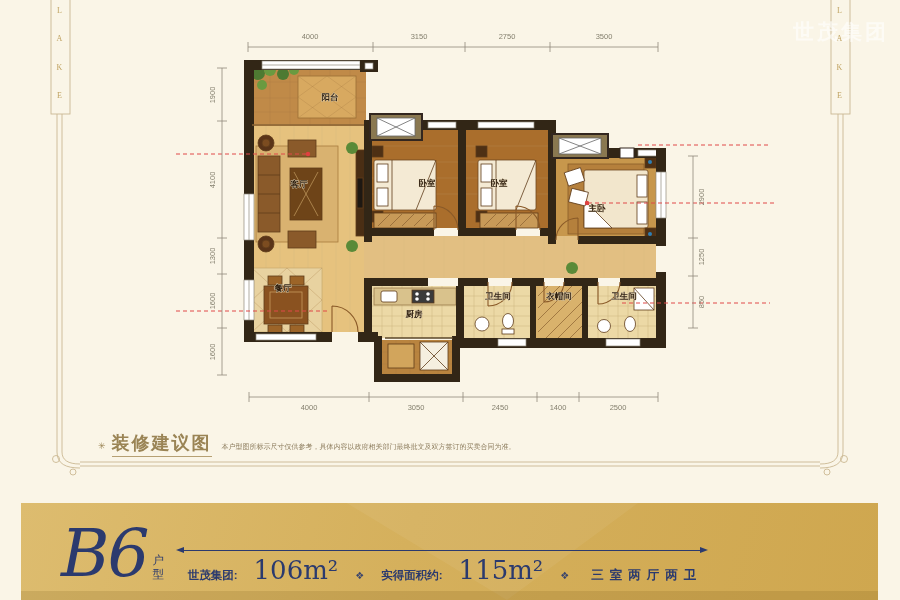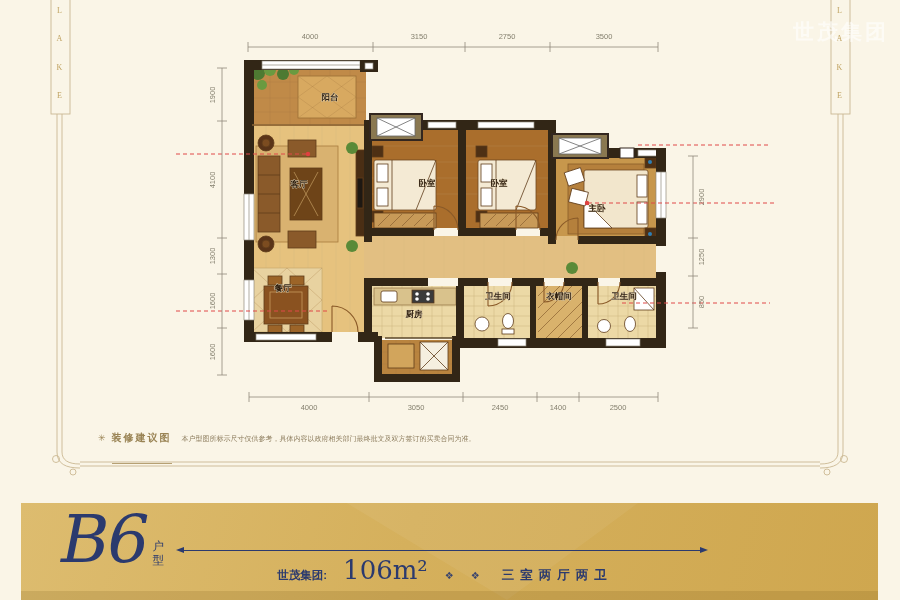--- a/index.html
+++ b/index.html
@@ -14,33 +14,33 @@
   .frameline{stroke:#cbb892;stroke-width:.9;fill:none;}
   .wall{fill:#322616;}
   .win{fill:#ffffff;stroke:#8f897b;stroke-width:.7;}
   .door{stroke:#8a5a28;stroke-width:1.1;fill:none;}
   .grid{stroke:#a87c44;stroke-width:.5;fill:none;opacity:.6;}
   .tile{stroke:#cdb67f;stroke-width:.5;fill:none;}
   .hatch{stroke:#8a6030;stroke-width:.7;fill:none;}
   
   #note{position:absolute;left:98px;top:431px;width:620px;display:flex;align-items:baseline;z-index:5;}
   #note .mark{color:#9a8455;font-size:9px;margin-right:6px;}
-  #note .title{color:#9a8455;font-size:10px;font-weight:bold;letter-spacing:2px;
-               border-bottom:1px solid #b6a073;padding-bottom:18px;}
+  #note .title{color:#9a8455;font-size:18px;font-weight:bold;letter-spacing:2px;
+               border-bottom:1px solid #b6a073;padding-bottom:1px;}
   #note .body{color:#8d7d5e;font-size:7px;margin-left:10px;}
   
   #watermark{position:absolute;left:793px;top:18px;width:110px;color:rgba(255,255,255,.6);
              font-size:21px;font-weight:bold;letter-spacing:3px;z-index:4;}
   
   #banner{position:absolute;left:21px;top:503px;width:857px;height:97px;
           background:linear-gradient(105deg,#ddbc6f 0%,#d5b05c 45%,#cfa74f 100%);z-index:6;}
   #banner::after{content:'';position:absolute;left:0;right:0;bottom:0;height:9px;background:rgba(110,78,18,.16);}
   #banner .facet{position:absolute;left:38%;top:0;width:34%;height:100%;
           background:rgba(255,255,255,.06);clip-path:polygon(0 0,100% 0,55% 100%);}
-  #unit-block{position:absolute;left:40px;top:2px;display:flex;align-items:flex-start;color:#2b3a6e;}
+  #unit-block{position:absolute;left:40px;top:16px;display:flex;align-items:flex-start;color:#2b3a6e;}
   #unit-code{font-family:"DejaVu Serif",serif;font-style:italic;font-size:66px;line-height:1.05;letter-spacing:-2px;}
   #unit-suffix{display:flex;flex-direction:column;font-size:11.5px;line-height:1.25;margin:34px 0 0 5px;color:#2b3a6e;}
   #b-line{position:absolute;left:163px;top:47px;width:516px;height:1px;background:#2b3a6e;}
   #b-line .arr{position:absolute;top:-3px;width:0;height:0;border-top:3.5px solid transparent;border-bottom:3.5px solid transparent;}
   #b-line .arr.l{left:-8px;border-right:8px solid #2b3a6e;}
   #b-line .arr.r{right:-8px;border-left:8px solid #2b3a6e;}
   #b-row{position:absolute;left:156px;top:52px;width:536px;display:flex;align-items:baseline;
          justify-content:center;gap:17px;color:#2b3a6e;white-space:nowrap;}
   #b-row .lbl{font-size:11.5px;font-weight:bold;}
   #b-row .val{font-family:"DejaVu Serif",serif;font-size:26px;margin-left:16px;}
@@ -347,18 +347,21 @@
     </div>
     <div id="b-line">
       <span class="arr l"></span>
       <span class="arr r"></span>
     </div>
     <div id="b-row">
       <span>
         <span class="lbl">世茂集团:</span><span class="val">106m²</span>
       </span>
       <span class="orn">❖</span>
+      <span>
+        <span class="lbl">实得面积约:</span><span class="val">115m²</span>
+      </span>
       <span class="orn">❖</span>
       <span class="type">三室两厅两卫</span>
     </div>
   </div>
 
 </div>
 
 </body></html>

